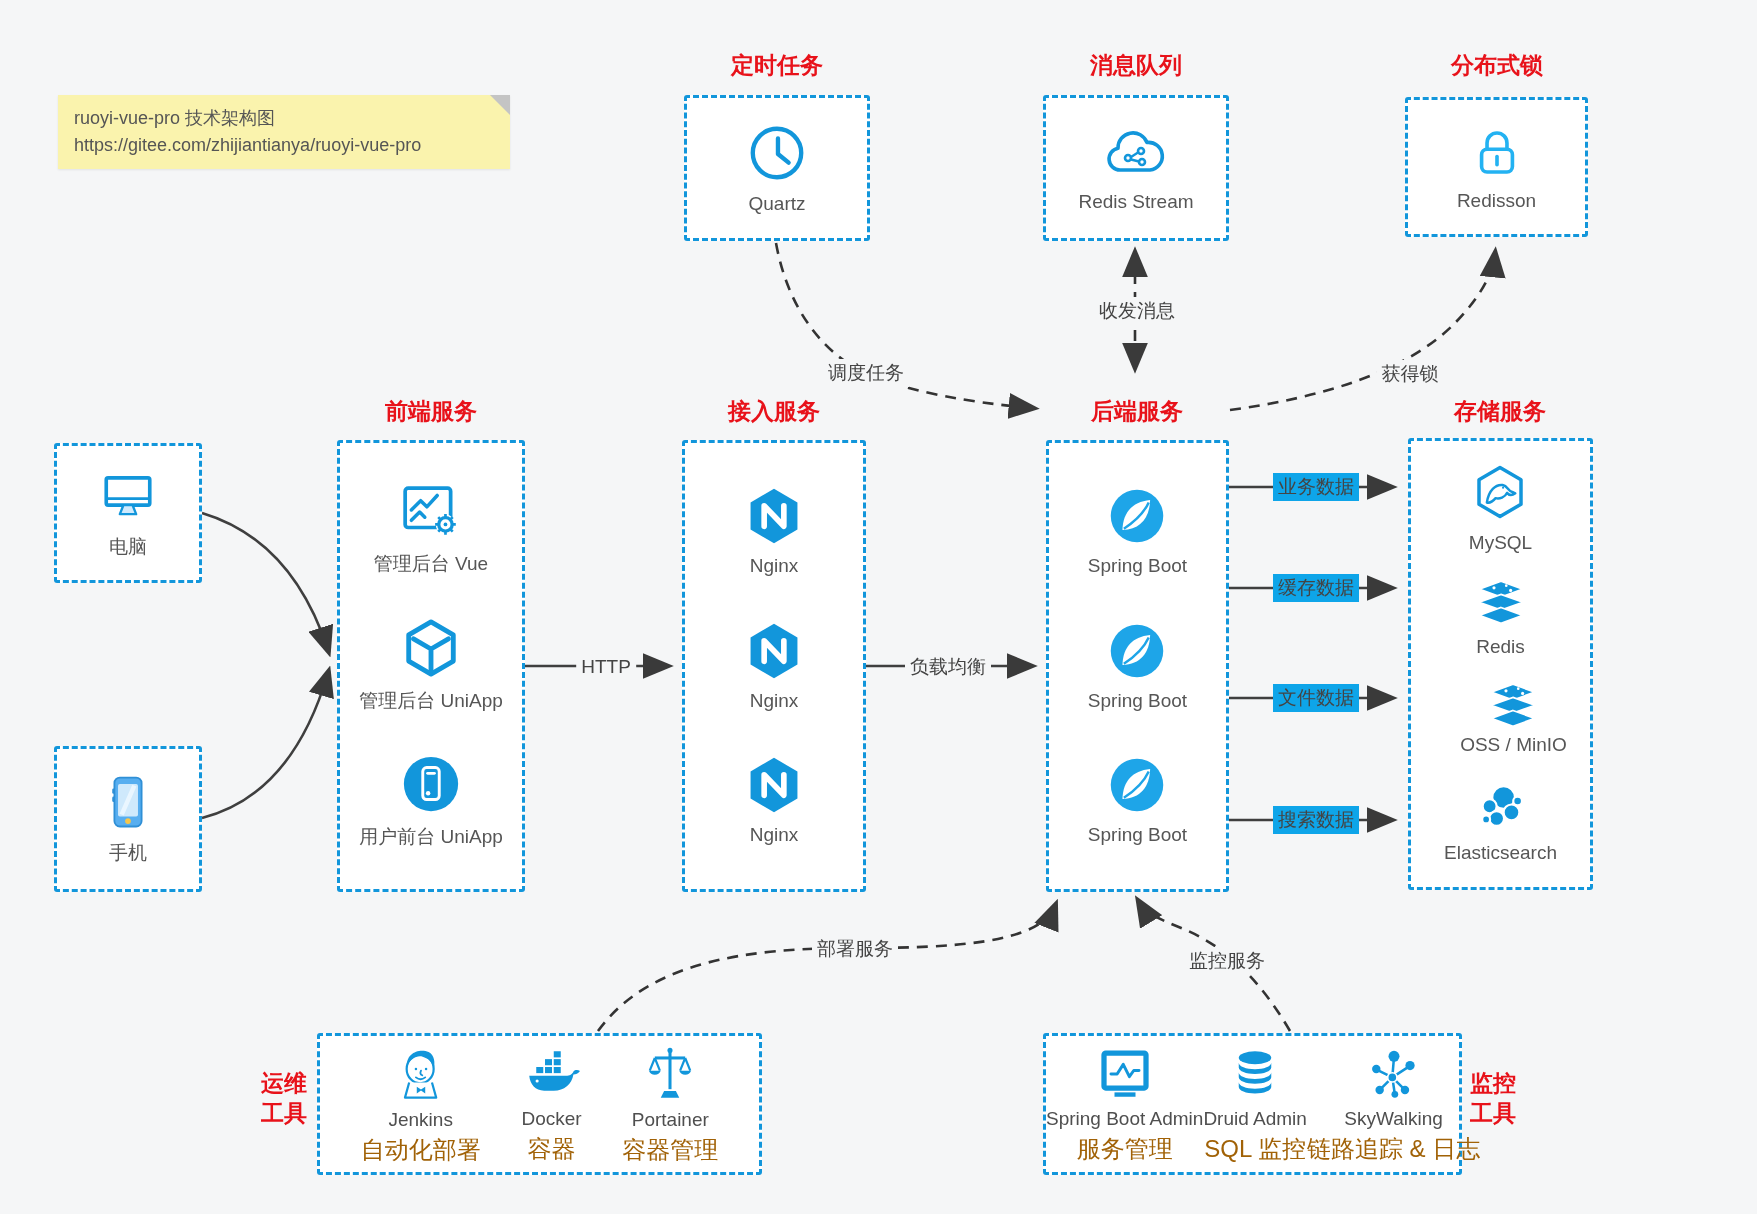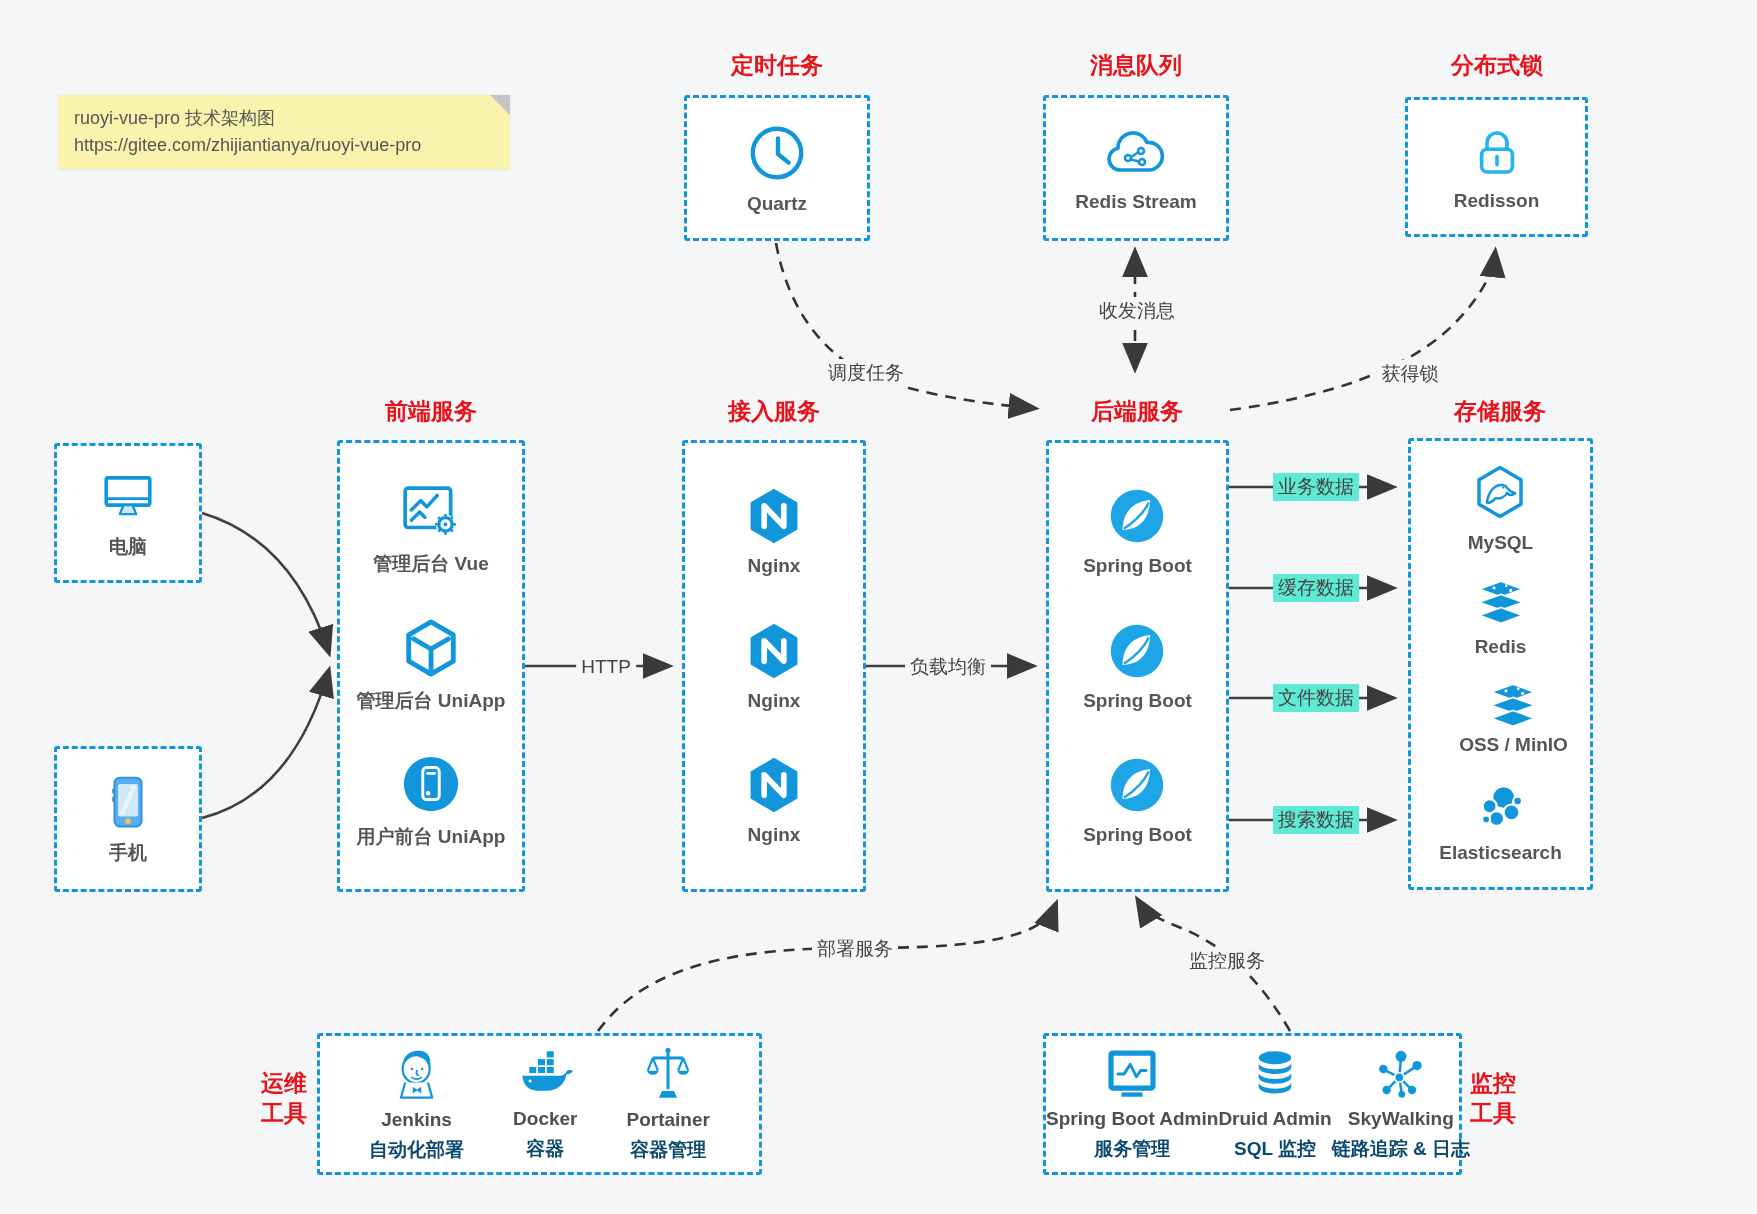--- a/index.html
+++ b/index.html
@@ -1,30 +1,30 @@
 <!DOCTYPE html>
 <html><head>
 <meta charset="utf-8">
 <style>
   html,body{margin:0;padding:0;}
   body{width:1757px;height:1214px;background:#f5f6f7;font-family:"Liberation Sans","DejaVu Sans",sans-serif;overflow:hidden;}
   .stage{position:relative;width:1757px;height:1214px;}
   .wires{position:absolute;left:0;top:0;pointer-events:none;}
   .box{position:absolute;background:#fff;border:3px dashed #1296db;border-radius:3px;
-       display:flex;flex-direction:column;justify-content:space-evenly;align-items:center;box-sizing:border-box;font-weight:bold;}
+       display:flex;flex-direction:column;justify-content:space-evenly;align-items:center;box-sizing:border-box;}
   .box.row{flex-direction:row;justify-content:space-evenly;align-items:center;}
   .item{display:flex;flex-direction:column;align-items:center;gap:9px;}
   .item svg{display:block;}
   .ilabel{font-size:19px;color:#565656;white-space:nowrap;}
   .tname{font-size:19px;color:#4f4f4f;line-height:26px;white-space:nowrap;text-align:center;}
-  .tdesc{font-size:19px;color:#0c4a6e;line-height:26px;white-space:nowrap;text-align:center;}
+  .tdesc{font-size:24px;color:#a16207;line-height:26px;white-space:nowrap;text-align:center;}
   .glabel{position:absolute;font-size:23px;font-weight:bold;color:#e8121a;text-align:center;line-height:30px;white-space:nowrap;}
   .glabel.two{white-space:normal;}
   .elabel{position:absolute;transform:translate(-50%,-50%);font-size:19px;color:#444;white-space:nowrap;padding:1px 5px;}
-  .elabel.white{background:#5eead4;}
+  .elabel.white{background:#0ea5e9;}
   .elabel.page{background:#f5f6f7;}
   .note{position:absolute;left:58px;top:95px;width:452px;height:74px;background:#faf3ad;color:#555;
         font-size:18px;line-height:27px;padding:10px 16px;box-sizing:border-box;box-shadow:0 1px 2px rgba(0,0,0,.08);}
   .fold{position:absolute;right:0;top:0;width:20px;height:20px;background:#c4c4c4;
         clip-path:polygon(0 0,100% 0,100% 100%);}
 </style>
 </head>
 <body>
 
 <div class="stage">

